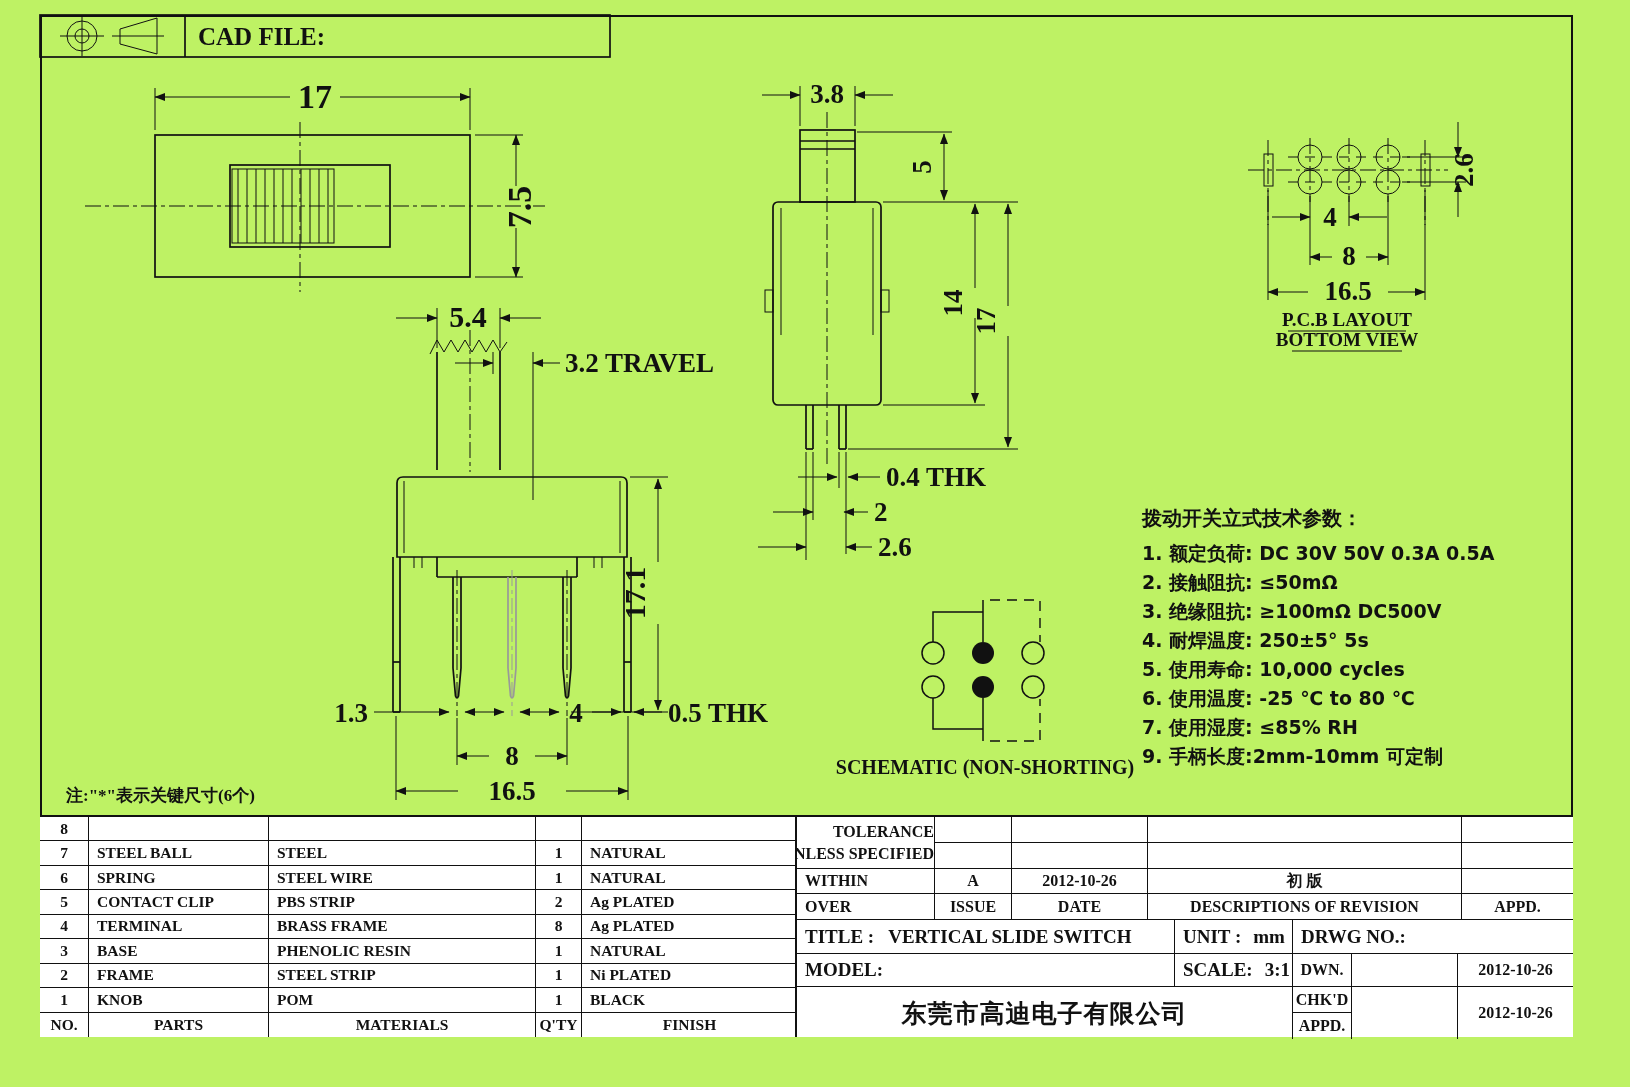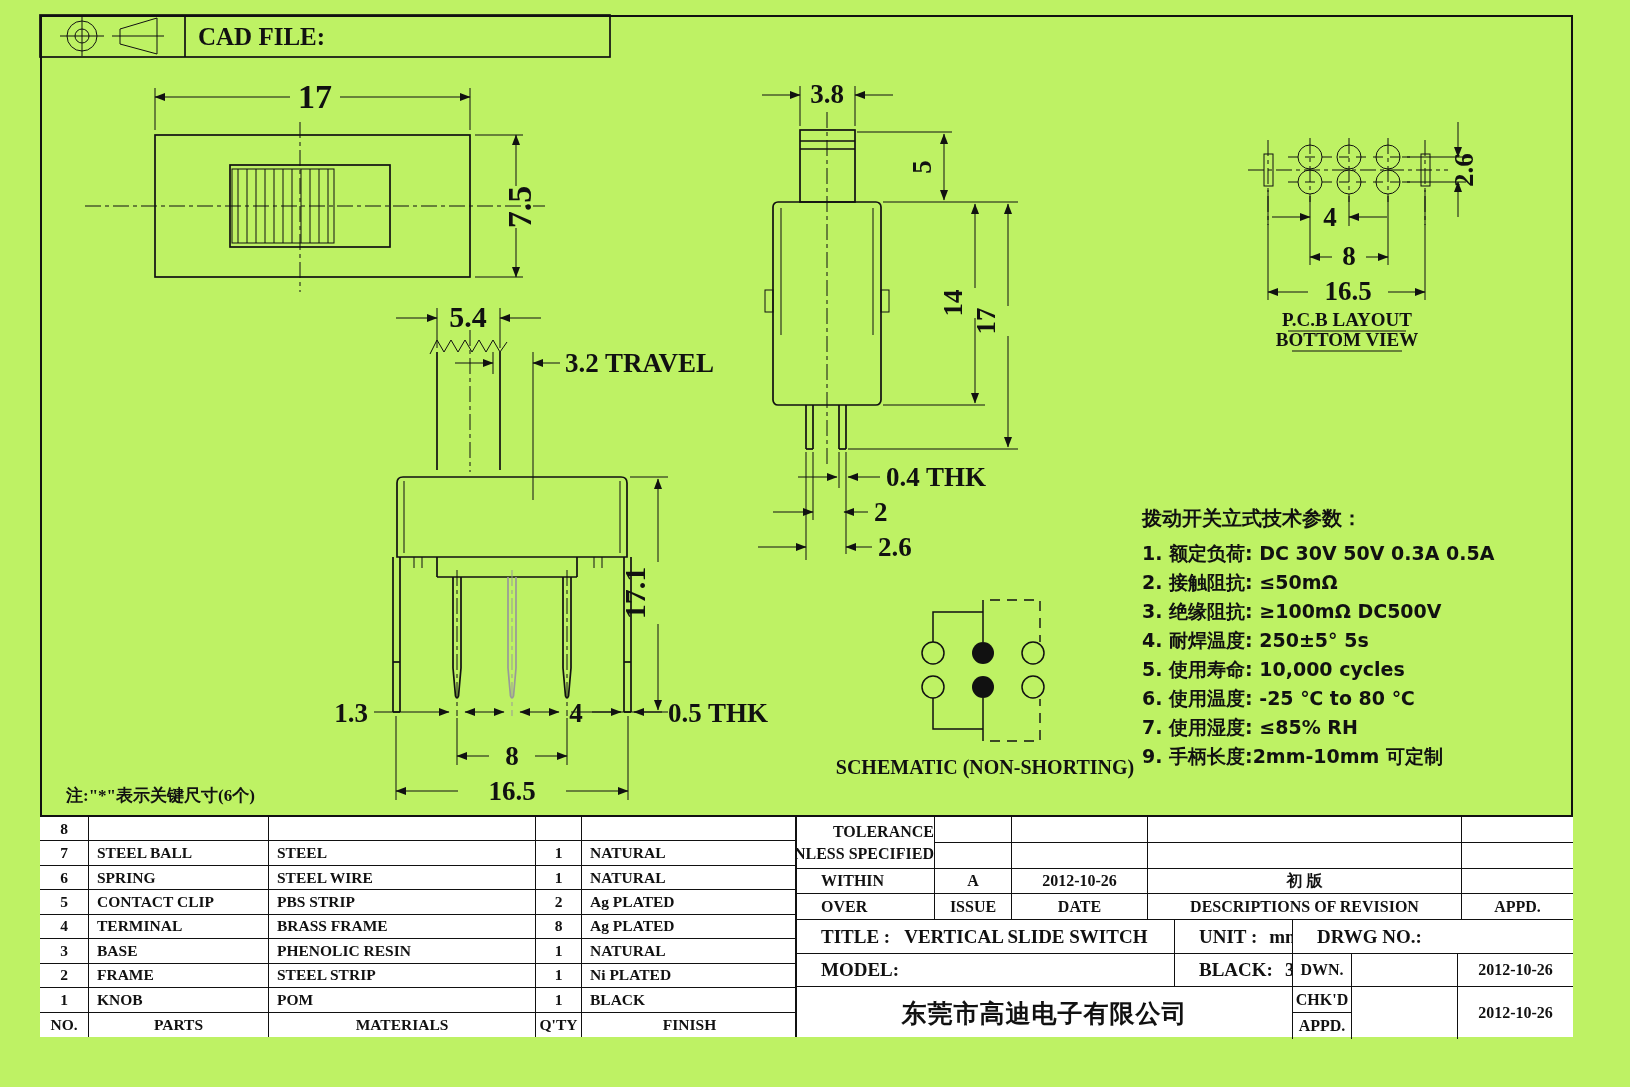--- a/index.html
+++ b/index.html
@@ -29,21 +29,21 @@
   .parts div{border-right:1.5px solid #111;border-bottom:1.5px solid #111;
              box-sizing:border-box;font-weight:bold;font-size:15.5px;
              display:flex;align-items:center;padding-left:8px;white-space:nowrap;overflow:hidden;}
   .parts div.cc{justify-content:center;padding-left:0;}
   .parts div.nb{border-bottom:none;}
   .parts div.nr{border-right:none;}
   
   .tb{position:relative;width:776px;height:100%;font-weight:bold;}
   .tb .cell{position:absolute;border-right:1.5px solid #111;border-bottom:1.5px solid #111;
             box-sizing:border-box;display:flex;align-items:center;font-size:16px;
-            padding-left:24px;white-space:nowrap;overflow:hidden;}
+            padding-left:8px;white-space:nowrap;overflow:hidden;}
   .tb .cc{justify-content:center;padding-left:0;}
   .tb .nr{border-right:none;}
   .tb .nb{border-bottom:none;}
   .tb .tol{flex-direction:column;justify-content:center;line-height:1.35;padding-left:0;}
   .tb .big{font-size:19px;}
   .tb .company{font-family:"DejaVu Sans",sans-serif;font-size:25px;letter-spacing:1px;}
   
   .tech{position:absolute;left:1142px;top:505px;width:420px;
         font-family:"DejaVu Sans",sans-serif;font-weight:bold;font-size:19px;color:#111;}
   .tech .tt{font-size:20px;margin-bottom:7px;}
@@ -417,21 +417,21 @@
         <span>VERTICAL SLIDE SWITCH</span>
       </div>
       <div class="cell big" style="left:378px;top:103px;width:118px;height:34px;gap:12px;">
         <span>UNIT :</span>
         <span>mm</span>
       </div>
       <div class="cell big nr" style="left:496px;top:103px;width:280px;height:34px;">DRWG NO.:</div>
 
       <div class="cell big" style="left:0;top:137px;width:378px;height:33px;">MODEL:</div>
       <div class="cell big" style="left:378px;top:137px;width:118px;height:33px;gap:12px;">
-        <span>BLACK:</span>
+        <span>SCALE:</span>
         <span>3:1</span>
       </div>
       <div class="cell cc" style="left:496px;top:137px;width:59px;height:33px;">DWN.</div>
       <div class="cell" style="left:555px;top:137px;width:106px;height:33px;"></div>
       <div class="cell cc nr" style="left:661px;top:137px;width:115px;height:33px;">2012-10-26</div>
 
       <div class="cell cc nb company" style="left:0;top:170px;width:496px;height:52px;">东莞市高迪电子有限公司</div>
       <div class="cell cc" style="left:496px;top:170px;width:59px;height:26px;">CHK'D</div>
       <div class="cell cc nb" style="left:496px;top:196px;width:59px;height:26px;">APPD.</div>
       <div class="cell nb" style="left:555px;top:170px;width:106px;height:52px;"></div>

